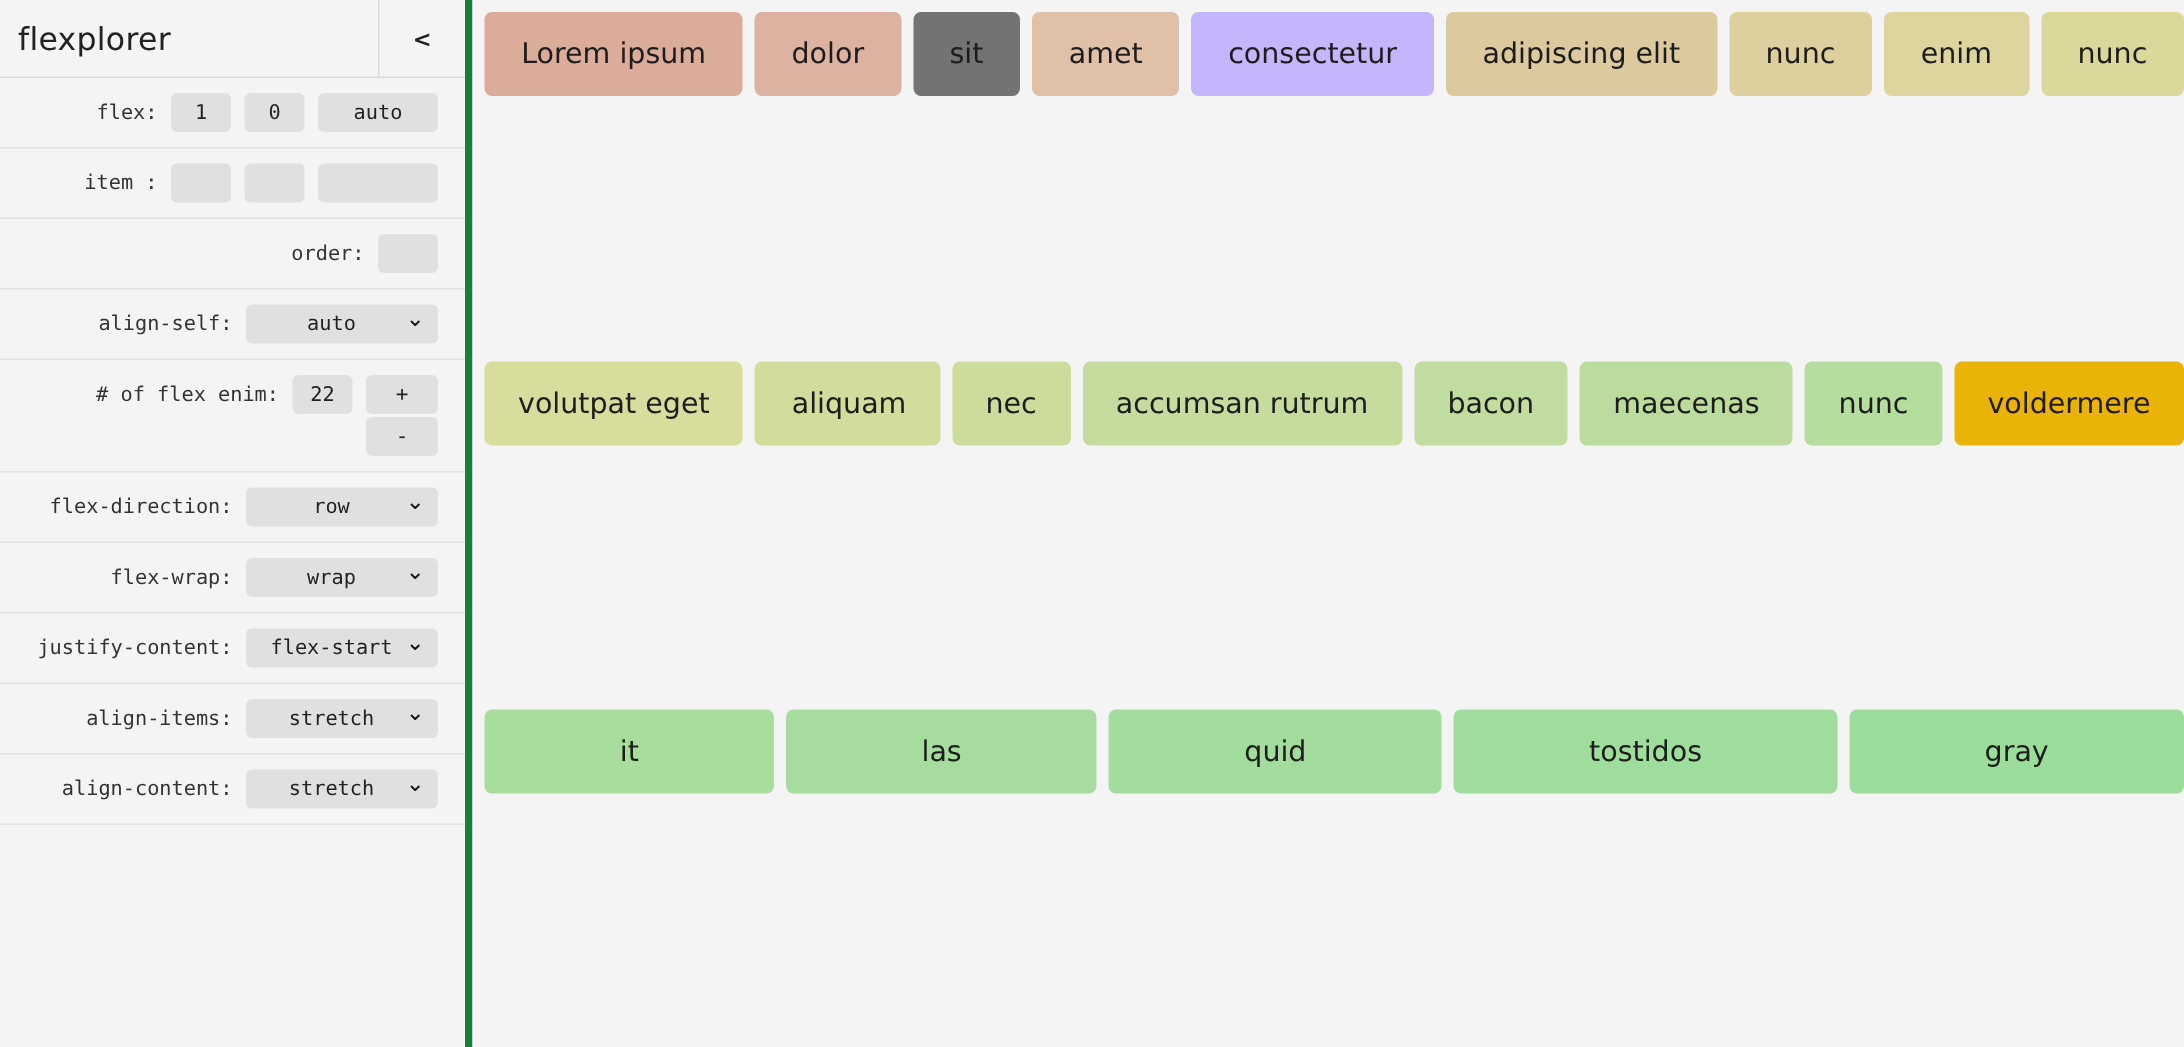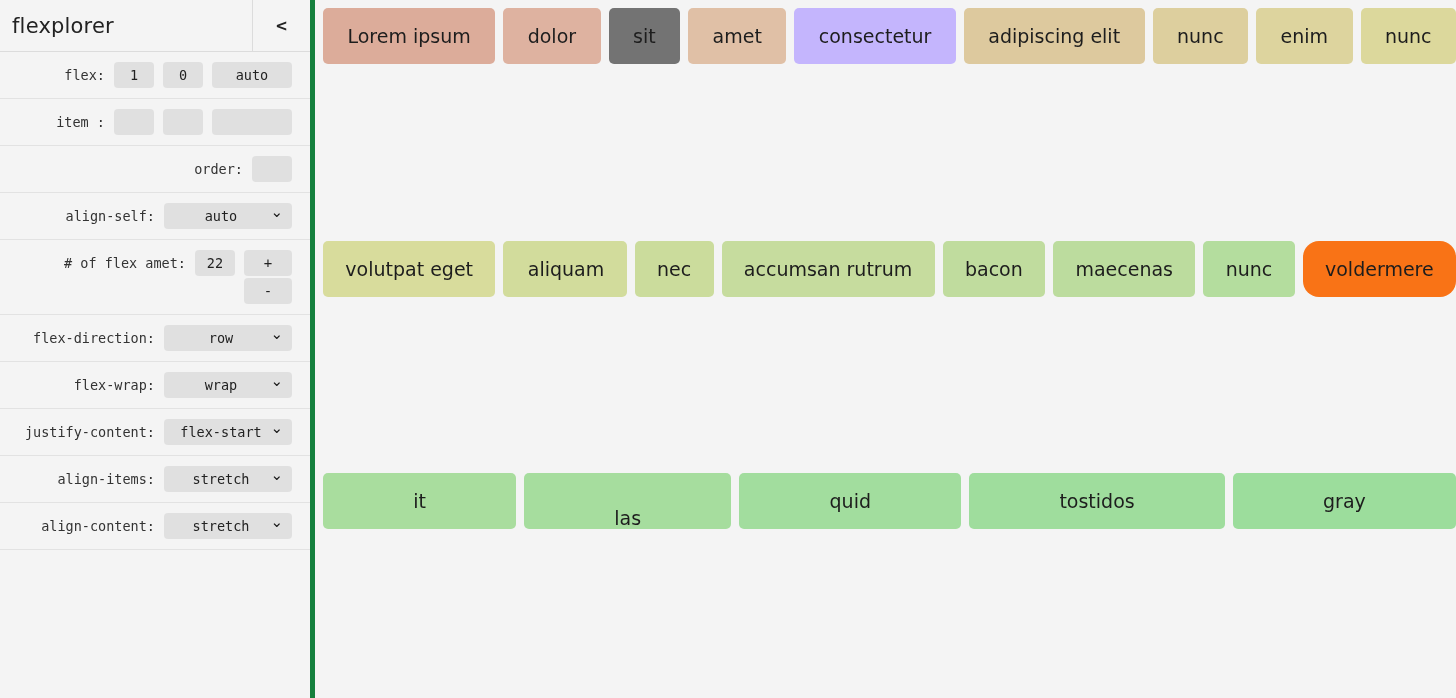--- a/index.html
+++ b/index.html
@@ -200,21 +200,21 @@
             <input type="text" class="txt-input w-small" style="">
           </div>
         </div>
         <div class="ctrl-row">
           <div class="ctrl-label">align-self:</div>
           <div class="ctrl-fields">
             <span class="sel-wrap"><select class="sel"><option value="auto">auto</option><option value="flex-start">flex-start</option><option value="flex-end">flex-end</option><option value="center">center</option><option value="baseline">baseline</option><option value="stretch">stretch</option></select><span class="chev" style="font-size: 15px; line-height: 18px;">⌄</span></span>
           </div>
         </div>
         <div class="ctrl-row">
-          <div class="ctrl-label"># of flex amet:</div>
+          <div class="ctrl-label"># of flex enim:</div>
           <div class="ctrl-fields">
             <input type="text" class="txt-input w-small" value="22" style="">
             <div class="stepper">
               <button class="step-btn">+</button>
               <button class="step-btn">-</button>
             </div>
           </div>
         </div>
         <div class="ctrl-row">
           <div class="ctrl-label">flex-direction:</div>
@@ -292,27 +292,27 @@
       </div>
       <div class="flex-item" style="background: rgb(192, 220, 158);">
         <span>bacon</span>
       </div>
       <div class="flex-item" style="background: rgb(188, 220, 158);">
         <span>maecenas</span>
       </div>
       <div class="flex-item" style="background: rgb(180, 221, 158);">
         <span>nunc</span>
       </div>
-      <div class="flex-item" style="background: #f97316; border-radius: 16px;">
+      <div class="flex-item" style="background: #eab308;">
         <span>voldermere</span>
       </div>
       <div class="flex-item" style="background: rgb(169, 221, 158);">
         <span>it</span>
       </div>
-      <div class="flex-item" style="background: rgb(166, 221, 158); align-items: flex-end;">
+      <div class="flex-item" style="background: rgb(166, 221, 158);">
         <span>las</span>
       </div>
       <div class="flex-item" style="background: rgb(162, 221, 158);">
         <span>quid</span>
       </div>
       <div class="flex-item" style="background: rgb(159, 221, 157);">
         <span>tostidos</span>
       </div>
       <div class="flex-item" style="background: rgb(156, 221, 156);">
         <span>gray</span>

